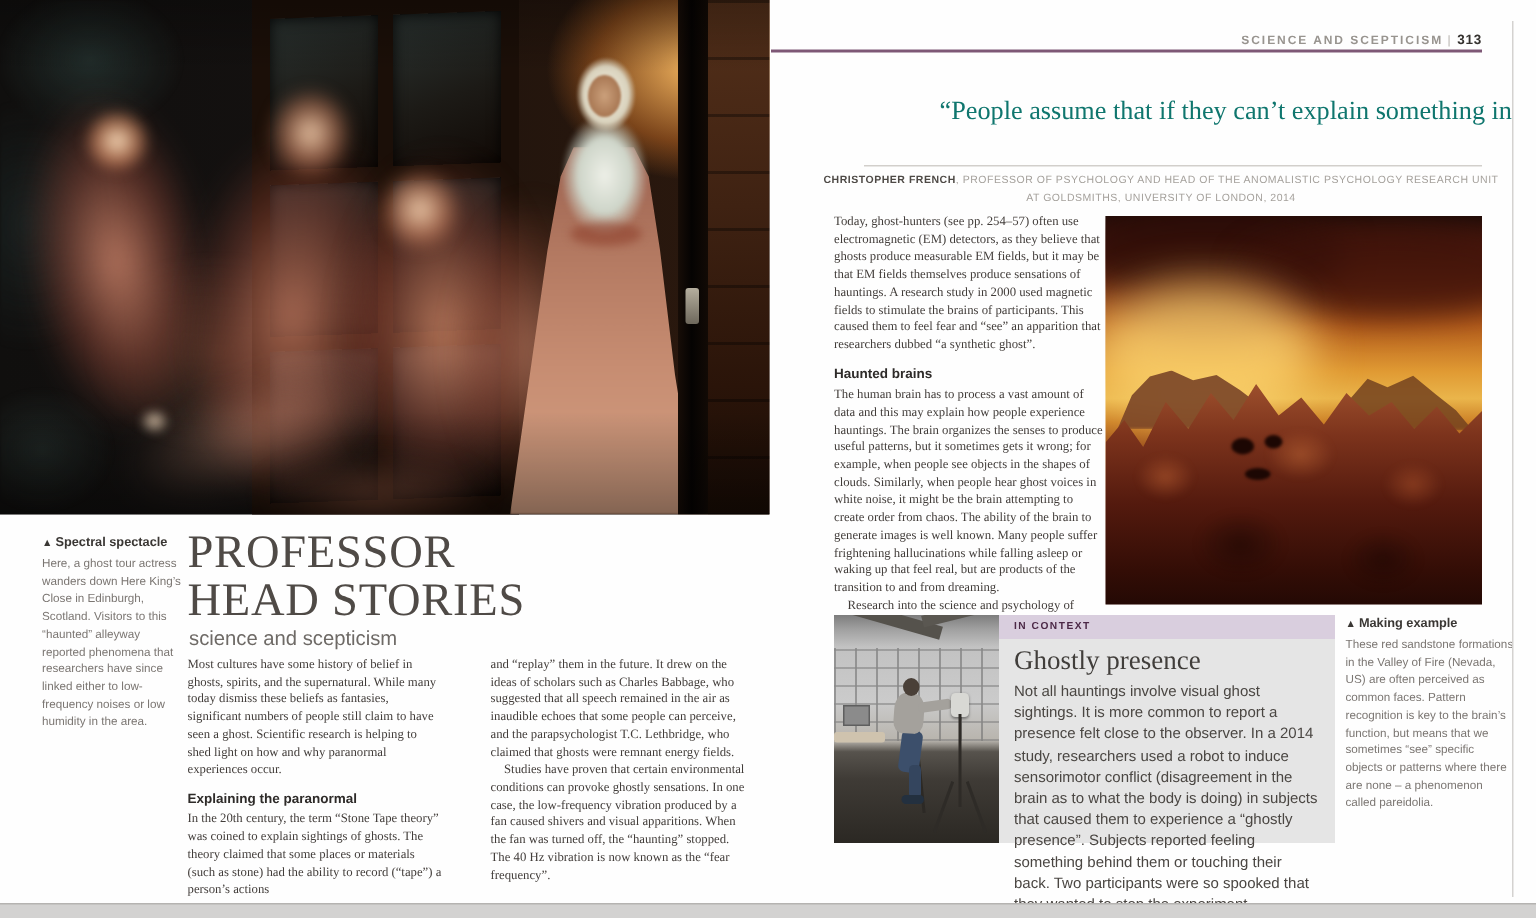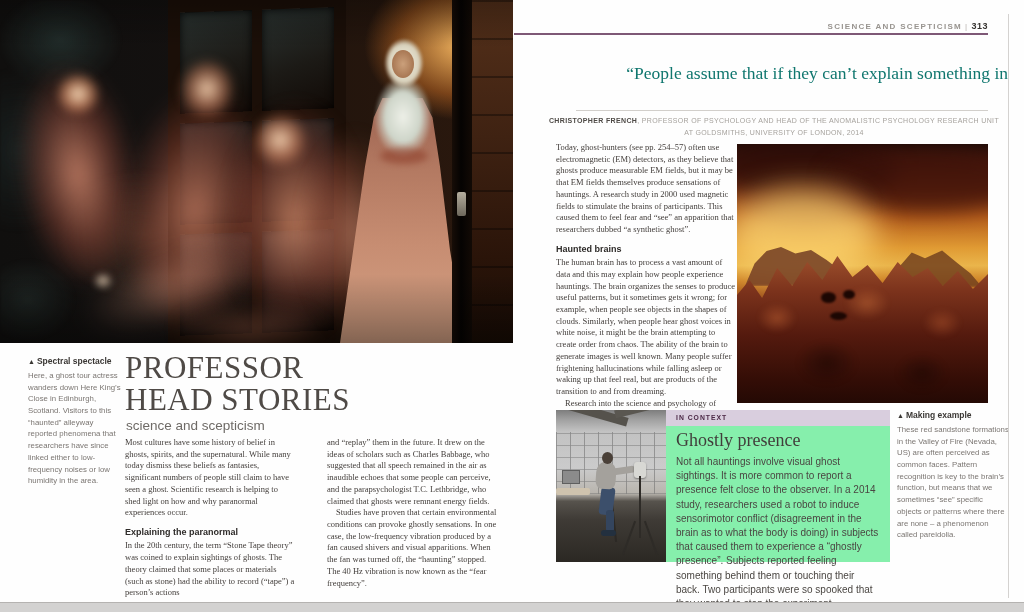--- a/index.html
+++ b/index.html
@@ -118,21 +118,21 @@
       radial-gradient(26px 20px at 40px 55px, rgba(215,115,60,0.4), transparent 75%),
       radial-gradient(30px 22px at 130px 40px, rgba(220,125,65,0.38), transparent 75%),
       radial-gradient(26px 20px at 205px 60px, rgba(205,105,55,0.35), transparent 75%),
       radial-gradient(40px 30px at 90px 100px, rgba(25,6,3,0.55), transparent 75%),
       radial-gradient(34px 26px at 185px 110px, rgba(25,6,3,0.5), transparent 75%);}
   .fi-eye{position:absolute;background:#1c0703;border-radius:50%;filter:blur(1px);}
   .fi-eye1{left:84px;top:148px;width:15px;height:11px;}
   .fi-eye2{left:106px;top:146px;width:12px;height:9px;}
   .fi-eye3{left:93px;top:168px;width:17px;height:8px;}
 
-  .context-box{position:absolute;left:556px;top:410px;width:334px;height:152px;background:#86efac;}
+  .context-box{position:absolute;left:556px;top:410px;width:334px;height:152px;background:#e5e5e5;}
   .cb-photo{position:absolute;left:0;top:0;width:110px;height:152px;overflow:hidden;
     background:linear-gradient(180deg,#7d7d7d 0%,#9f9f9f 6%,#c2c2c2 14%,#cbcbcb 38%,#b8b4ad 55%,#57534d 60%,#3f3b36 72%,#2b2823 100%);}
   .rpp{position:absolute;}
   .rp-beam1{left:-12px;top:-4px;width:85px;height:9px;background:#55524c;transform:rotate(16deg);}
   .rp-beam2{left:58px;top:-8px;width:70px;height:8px;background:#5a5751;transform:rotate(-14deg);}
   .rp-windows{left:0;top:22px;width:110px;height:62px;opacity:0.7;
     background-image:repeating-linear-gradient(90deg, rgba(110,110,110,0.8) 0 1.5px, transparent 1.5px 14px),
                      repeating-linear-gradient(0deg, rgba(120,120,120,0.7) 0 1.5px, transparent 1.5px 12px);}
   .rp-desk{left:0;top:78px;width:34px;height:7px;background:#cfc3ae;border-radius:2px;}
   .rp-monitor{left:6px;top:60px;width:16px;height:12px;background:#8b8b8b;border:1px solid #5f5f5f;}

